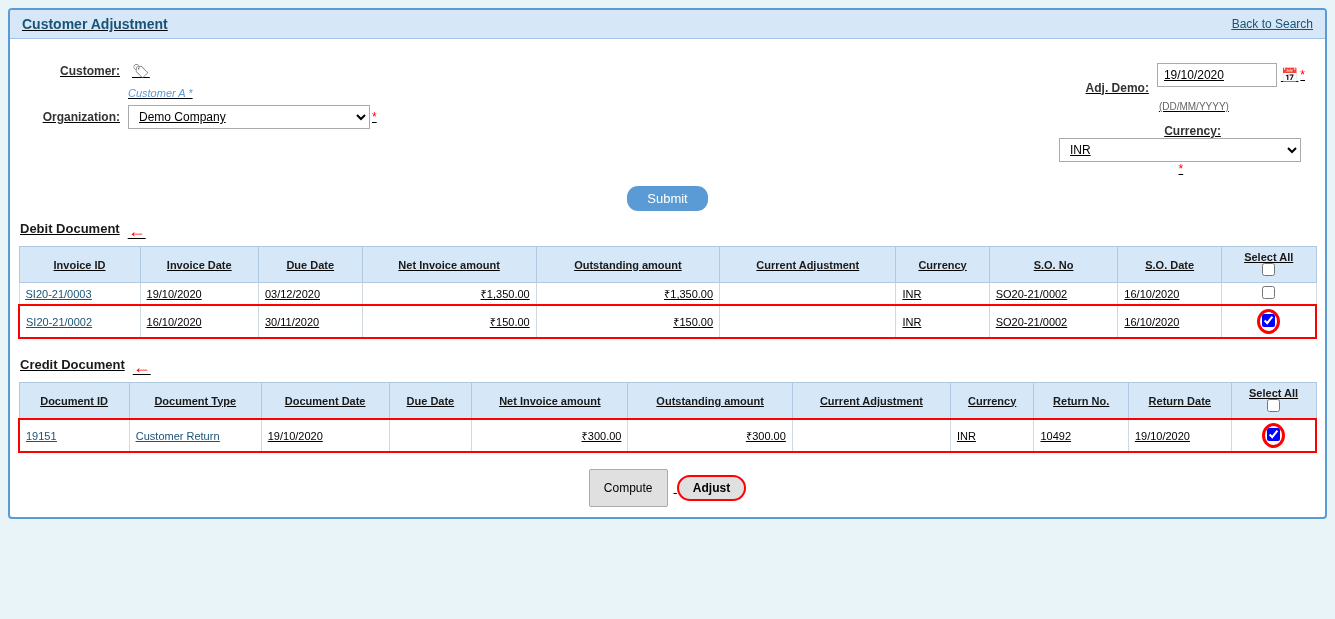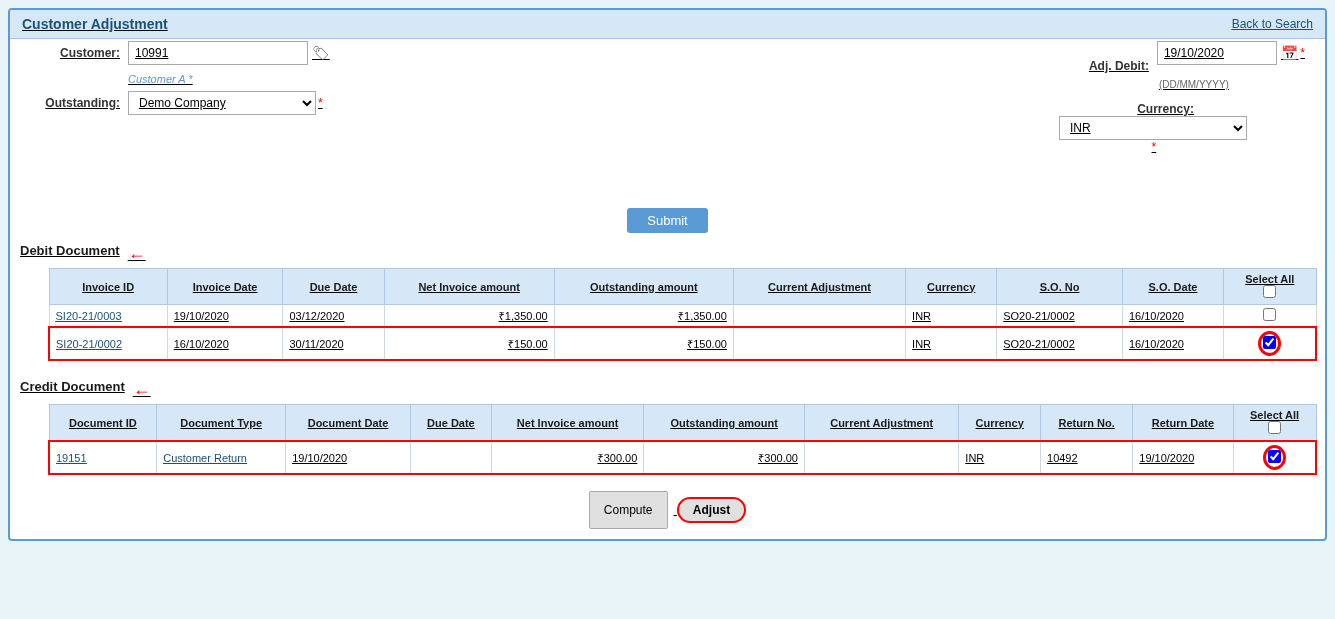--- a/index.html
+++ b/index.html
@@ -67,21 +67,21 @@
       font-style: italic;
       font-size: 11px;
       margin-left: 98px;
       margin-top: 2px;
     }
     .form-select {
       border: 1px solid #aaa;
       padding: 3px 6px;
       font-size: 12px;
       height: 24px;
-      width: 188px;
+      width: 242px;
       background: white;
     }
     .required-star {
       color: red;
       margin-left: 2px;
     }
     .calendar-icon {
       margin-left: 4px;
       cursor: pointer;
       font-size: 14px;
@@ -97,22 +97,21 @@
       text-align: center;
       padding: 6px 0;
     }
     .submit-btn {
       background: #5b9bd5;
       color: white;
       border: none;
       padding: 5px 20px;
       cursor: pointer;
       font-size: 13px;
-      border-radius: 3px;
-      margin-top: 44px;
+      border-radius: 11px;
     }
     .section-header {
       display: flex;
       align-items: flex-start;
       padding: 4px 10px;
       font-weight: bold;
       color: #1a1a1a;
       font-size: 13px;
     }
     .arrow-icon {
@@ -191,26 +190,25 @@
       flex-direction: column;
       align-items: flex-start;
     }
     .right-form-row {
       display: flex;
       align-items: center;
       margin-bottom: 4px;
     }
     .table-section {
       padding: 0 8px 6px 8px;
-      margin-left: 30px;
     }
     .form-top-area {
       display: flex;
       align-items: flex-start;
-      padding: 2px 20px 0 20px;
+      padding: 24px 20px 0 20px;
     }
     .left-form {
       flex: 1;
     }
     .date-group {
       display: flex;
       flex-direction: column;
     }
     .date-row {
       display: flex;
@@ -226,39 +224,38 @@
     <span class="header-title">Customer Adjustment</span>
     <span class="back-link">Back to Search</span>
   </div>
 
   <div class="form-top-area">
 
     <div class="left-form">
       <div class="form-row">
         <div class="form-group">
           <span class="form-label">Customer:</span>
-          <input class="form-input form-input-wide" type="text" value="10991" style="">
           <span class="tag-icon">🏷</span>
         </div>
       </div>
       <div class="customer-name">Customer A *</div>
       <div class="form-row" style="margin-top:6px;">
         <div class="form-group">
-          <span class="form-label">Outstanding:</span>
+          <span class="form-label">Organization:</span>
           <select class="form-select">
             <option>Demo Company</option>
           </select>
           <span class="required-star">*</span>
         </div>
       </div>
     </div>
 
     <div class="right-form">
       <div class="right-form-row">
-        <span class="form-label">Adj. Debit:</span>
+        <span class="form-label">Adj. Demo:</span>
         <div class="date-group">
           <div class="date-row">
             <input class="form-input" type="text" style="width: 120px;" value="19/10/2020">
             <span class="calendar-icon">📅</span>
             <span class="required-star">*</span>
           </div>
           <div class="date-format-hint">(DD/MM/YYYY)</div>
         </div>
       </div>
       <div class="right-form-row" style="margin-top:8px;flex-direction:column;">

